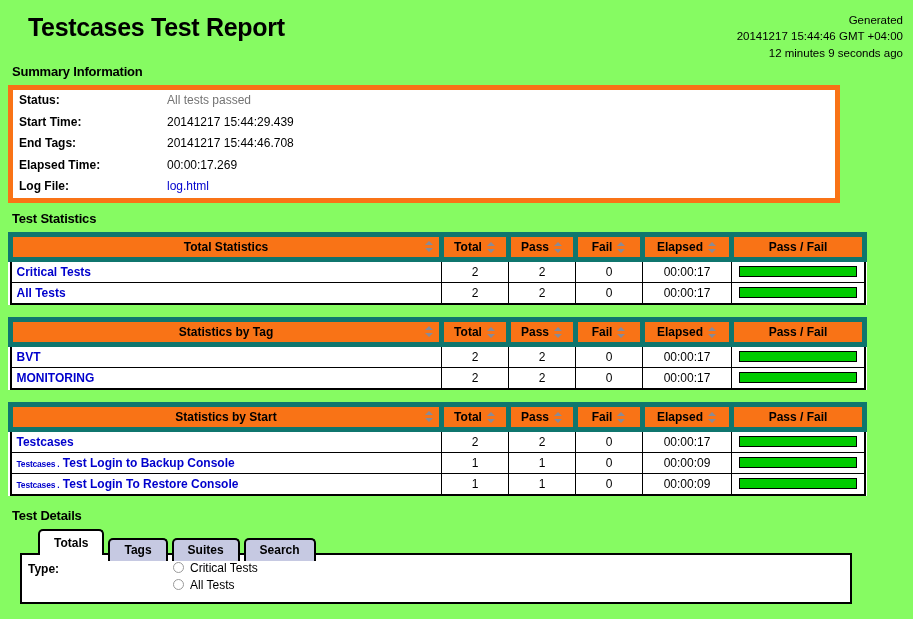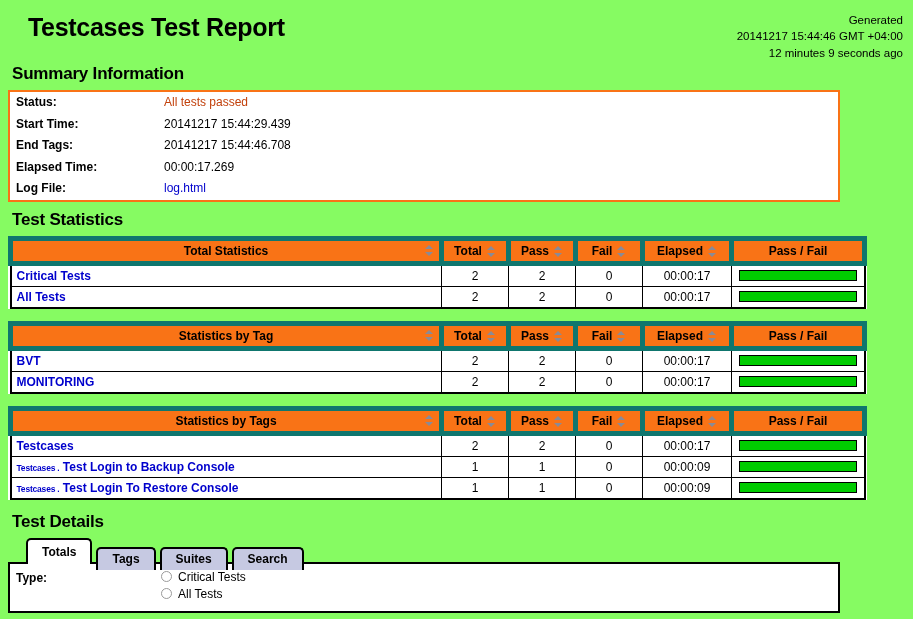--- a/index.html
+++ b/index.html
@@ -33,50 +33,50 @@
     position: absolute;
     right: 10px;
     top: 12px;
     text-align: right;
     font-size: 11.5px;
     line-height: 1.42;
   }
 
   
   h2.section-heading {
-    font-size: 17px;
+    font-size: 13px;
     font-weight: bold;
     margin: 8px 0 6px 12px;
     letter-spacing: -0.2px;
   }
 
   
   .summary-box {
     margin: 0 0 0 8px;
     width: 832px;
-    border: 2px solid #f97316;
+    border: 5px solid #f97316;
     background: #fff;
     box-sizing: border-box;
   }
   table.summary {
     border-collapse: collapse;
     width: 100%;
     font-size: 12px;
   }
   table.summary td {
     padding: 1px 4px 2px 6px;
     vertical-align: top;
     line-height: 1.55;
   }
   td.sum-label {
     font-weight: bold;
     width: 138px;
     white-space: nowrap;
   }
-  .status-pass { color: #c2410c; }
+  .status-pass { color: #737373; }
   a.link { color: #0000CC; text-decoration: none; }
 
   
   .stats-wrap { margin: 0 0 12px 8px; }
   table.stats {
     border-collapse: collapse;
     width: 832px;
     border: 2px solid #000;
     font-size: 12px;
     background: #fff;
@@ -147,21 +147,21 @@
     background: #fff;
     width: 118px;
     margin: 0 auto;
     display: block;
     box-sizing: border-box;
     overflow: hidden;
   }
   .pf-pass { background: #00CC00; height: 100%; float: left; }
 
   
-  .details-wrap { margin-left: 8px; position: relative; }
+  .details-wrap { margin-left: 20px; position: relative; }
   .tabs {
     display: flex;
     align-items: flex-end;
     margin-left: 18px;
     position: relative;
     z-index: 2;
   }
   .tab {
     background: #C6C9E2;
     border: 2px solid #000;
@@ -339,21 +339,21 @@
               </div>
             </td>
           </tr>
         </tbody>
       </table>
     </div>
     <div class="stats-wrap">
       <table class="stats">
         <thead>
           <tr>
-            <th class="name-col col-name"><span>Statistics by Tags</span><span class="sorter">
+            <th class="name-col col-name"><span>Statistics by Start</span><span class="sorter">
                 <span class="up"></span>
                 <span class="dn"></span>
               </span></th>
             <th class="col-total"><span>Total</span><span class="sorter"><span class="up"></span><span class="dn"></span></span></th>
             <th class="col-pass"><span>Pass</span><span class="sorter"><span class="up"></span><span class="dn"></span></span></th>
             <th class="col-fail"><span>Fail</span><span class="sorter"><span class="up"></span><span class="dn"></span></span></th>
             <th class="col-elap"><span>Elapsed</span><span class="sorter"><span class="up"></span><span class="dn"></span></span></th>
             <th class="col-bar"><span>Pass / Fail</span></th>
           </tr>
         </thead>

